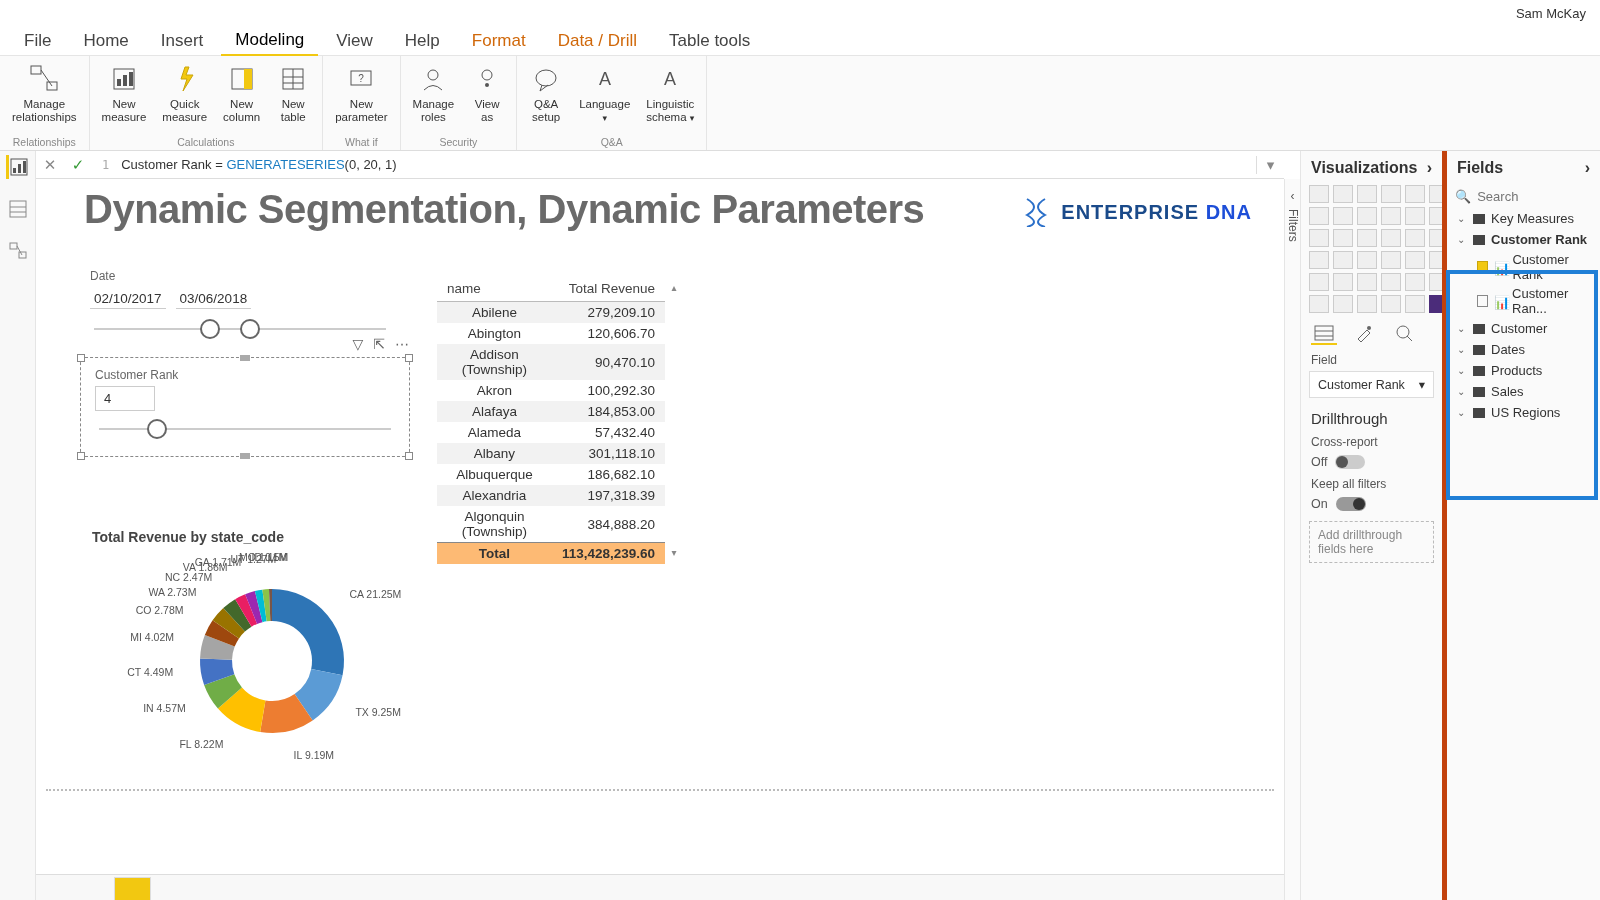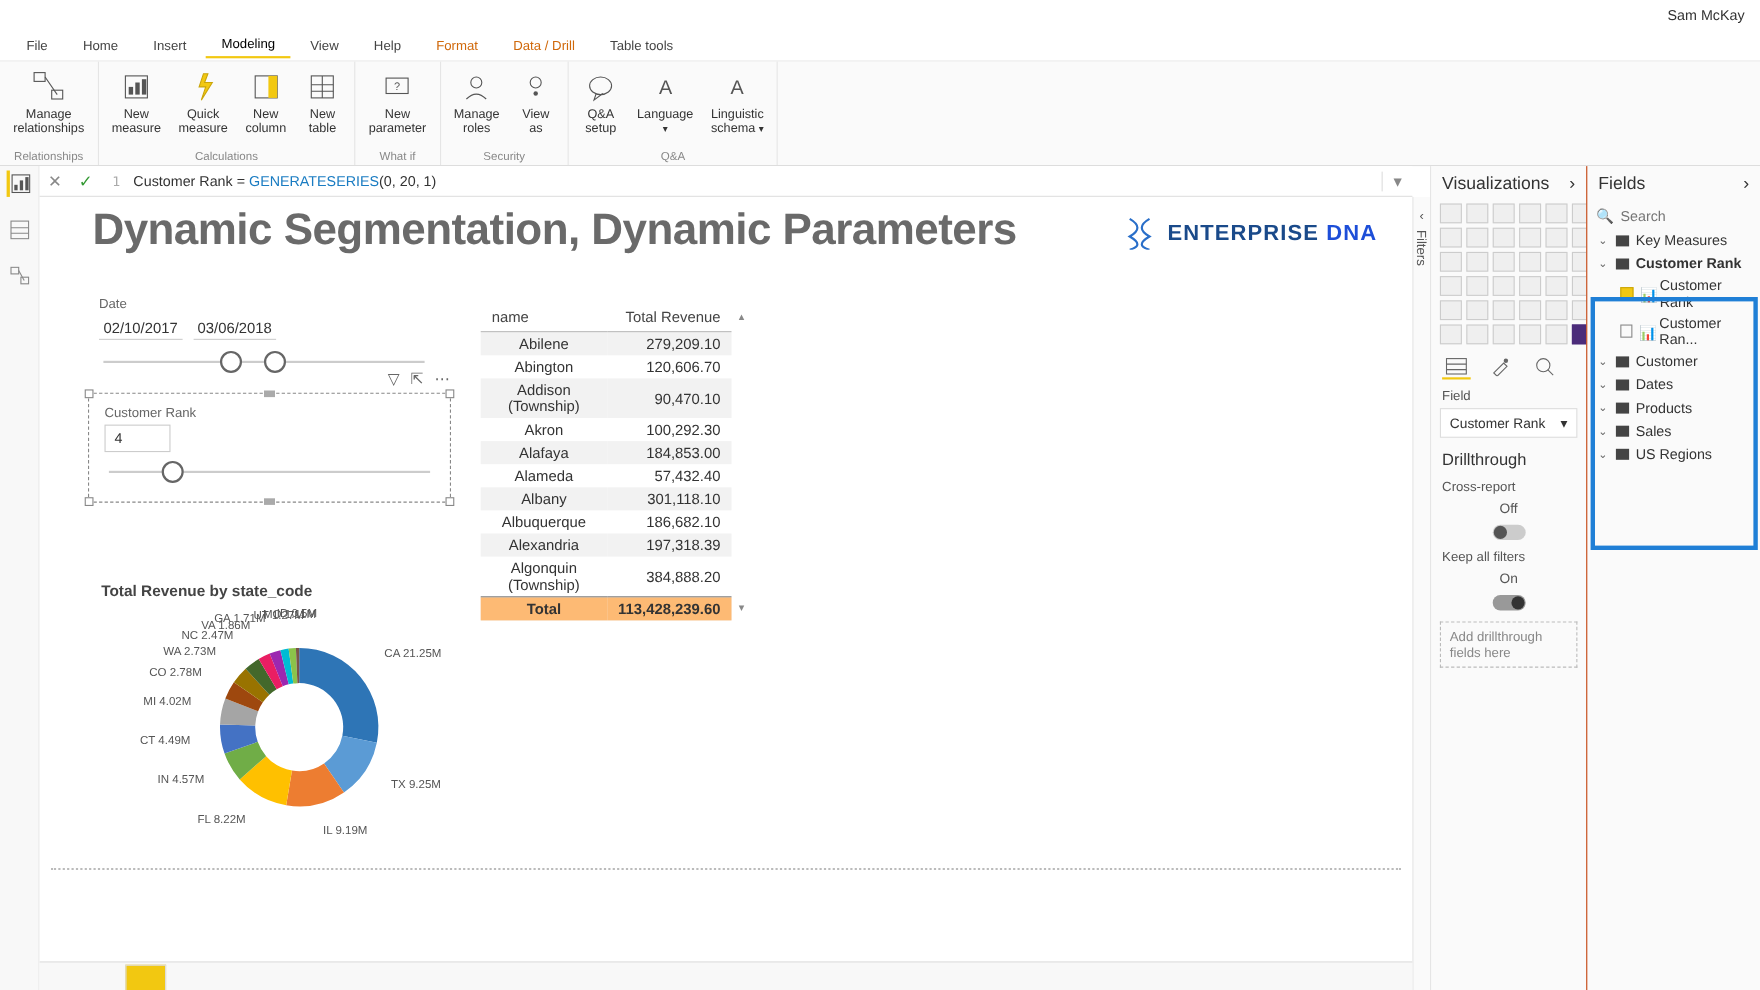--- a/index.html
+++ b/index.html
@@ -3,21 +3,21 @@
 <meta charset="utf-8">
 <style>
   * { box-sizing: border-box; margin: 0; padding: 0; font-family: "Segoe UI", Arial, sans-serif; }
   body { width: 1600px; height: 900px; background: #fff; overflow: hidden; font-size: 13px; color: #333; }
 
   
   .title-bar { height: 26px; display:flex; align-items:center; justify-content:flex-end; padding: 0 14px; font-size: 13px; color:#333; }
 
   
   .menu-strip { height: 30px; display:flex; align-items:center; padding: 0 10px; border-bottom: 1px solid #e5e5e5; gap: 4px; }
-  .menu-strip .tab { padding: 4px 14px; font-size: 12px; color:#444; cursor:default; }
+  .menu-strip .tab { padding: 4px 14px; font-size: 17px; color:#444; cursor:default; }
   .menu-strip .tab.active { border-bottom: 2px solid #f2c811; color:#000; }
   .menu-strip .tab.orange { color:#d0680a; }
 
   
   .ribbon { height: 95px; display:flex; border-bottom:1px solid #ddd; background:#fafafa; }
   .rgrp { border-right:1px solid #e5e5e5; display:flex; flex-direction:column; padding: 2px 6px 1px; }
   .rgrp .btns { display:flex; gap:4px; flex:1; align-items:flex-start; }
   .rbtn { display:flex; flex-direction:column; align-items:center; justify-content:flex-start; padding:4px 6px; gap:2px; min-width:42px; }
   .rbtn .ic { width:34px; height:34px; display:flex; align-items:center; justify-content:center; }
   .rbtn .lbl { font-size:11.5px; text-align:center; line-height:1.15; color:#333; }
@@ -72,32 +72,32 @@
   .table-viz .scroll { position:absolute; right:-16px; top:6px; bottom:6px; width:14px; display:flex; flex-direction:column; justify-content:space-between; color:#888; font-size:10px; align-items:center; }
 
   
   .donut-viz { position:absolute; }
   .donut-viz .ttl { font-size:14px; font-weight:700; color:#444; margin-bottom:6px; }
 
   
   .filters-tab { position:absolute; top:179px; right:300px; width:16px; bottom:0; border-left:1px solid #e5e5e5; writing-mode:vertical-rl; text-align:center; font-size:12px; color:#555; padding-top:10px; background:#fafafa; display:flex; justify-content:flex-start; align-items:center; gap:6px;}
   .panel { position:absolute; top:151px; bottom:0; background:#fafafa; }
   .panel.viz { right:158px; width:142px; border-left:1px solid #e5e5e5; }
-  .panel.fields { right:0; width:158px; border-left:1px solid #c2410c; }
-  .panel .hd { font-size:16px; font-weight:400; padding:8px 10px; display:flex; justify-content:space-between; align-items:center; }
+  .panel.fields { right:0; width:158px; border-left:5px solid #c2410c; }
+  .panel .hd { font-size:16px; font-weight:700; padding:8px 10px; display:flex; justify-content:space-between; align-items:center; }
   .viz-grid { display:grid; grid-template-columns:repeat(6,20px); gap:4px; padding:0 8px; }
   .viz-grid .vb { width:20px; height:18px; background:#efefef; border:1px solid #ccc; }
   .viz-grid .vb.sel { background:#4b2c7a; border-color:#4b2c7a; }
   .viz-tools { display:flex; gap:14px; padding:10px 10px 4px; }
   .viz-tools .tb { width:26px; height:22px; border-bottom:2px solid transparent; display:flex;align-items:center;justify-content:center;}
   .viz-tools .tb.active { border-bottom-color:#f2c811; }
   .section-lbl { font-size:12px; color:#555; padding:4px 10px 2px; }
   .well { margin:2px 8px; background:#fff; border:1px solid #ddd; padding:5px 8px; font-size:12.5px; display:flex; justify-content:space-between; align-items:center; }
   .sub-head { font-size:15px; color:#333; padding:10px 10px 4px; }
-  .toggle-row { display:flex; align-items:center; gap:8px; padding:4px 10px; font-size:12.5px; color:#555;flex-direction:column; }
+  .toggle-row { display:flex; align-items:center; gap:8px; padding:4px 10px; font-size:12.5px; color:#555; }
   .toggle { width:30px; height:14px; border-radius:7px; background:#ccc; position:relative; }
   .toggle .knob { position:absolute; width:12px; height:12px; border-radius:50%; background:#555; top:1px; }
   .toggle.off .knob{ left:1px;} .toggle.on .knob{ right:1px; background:#333;} .toggle.on{background:#999;}
   .drop-hint { margin:6px 8px; border:1px dashed #bbb; padding:6px 8px; font-size:12px; color:#888; }
 
   .search-row { padding:4px 8px; display:flex; align-items:center; gap:6px; color:#777; }
   .search-row input { border:none; background:transparent; flex:1; font-size:13px; outline:none; }
   .f-list { padding:0 2px; }
   .f-list .grp { display:flex; align-items:center; gap:6px; padding:3px 8px; font-size:13px; }
   .f-list .grp .caret { font-size:10px; color:#666; width:10px; }

